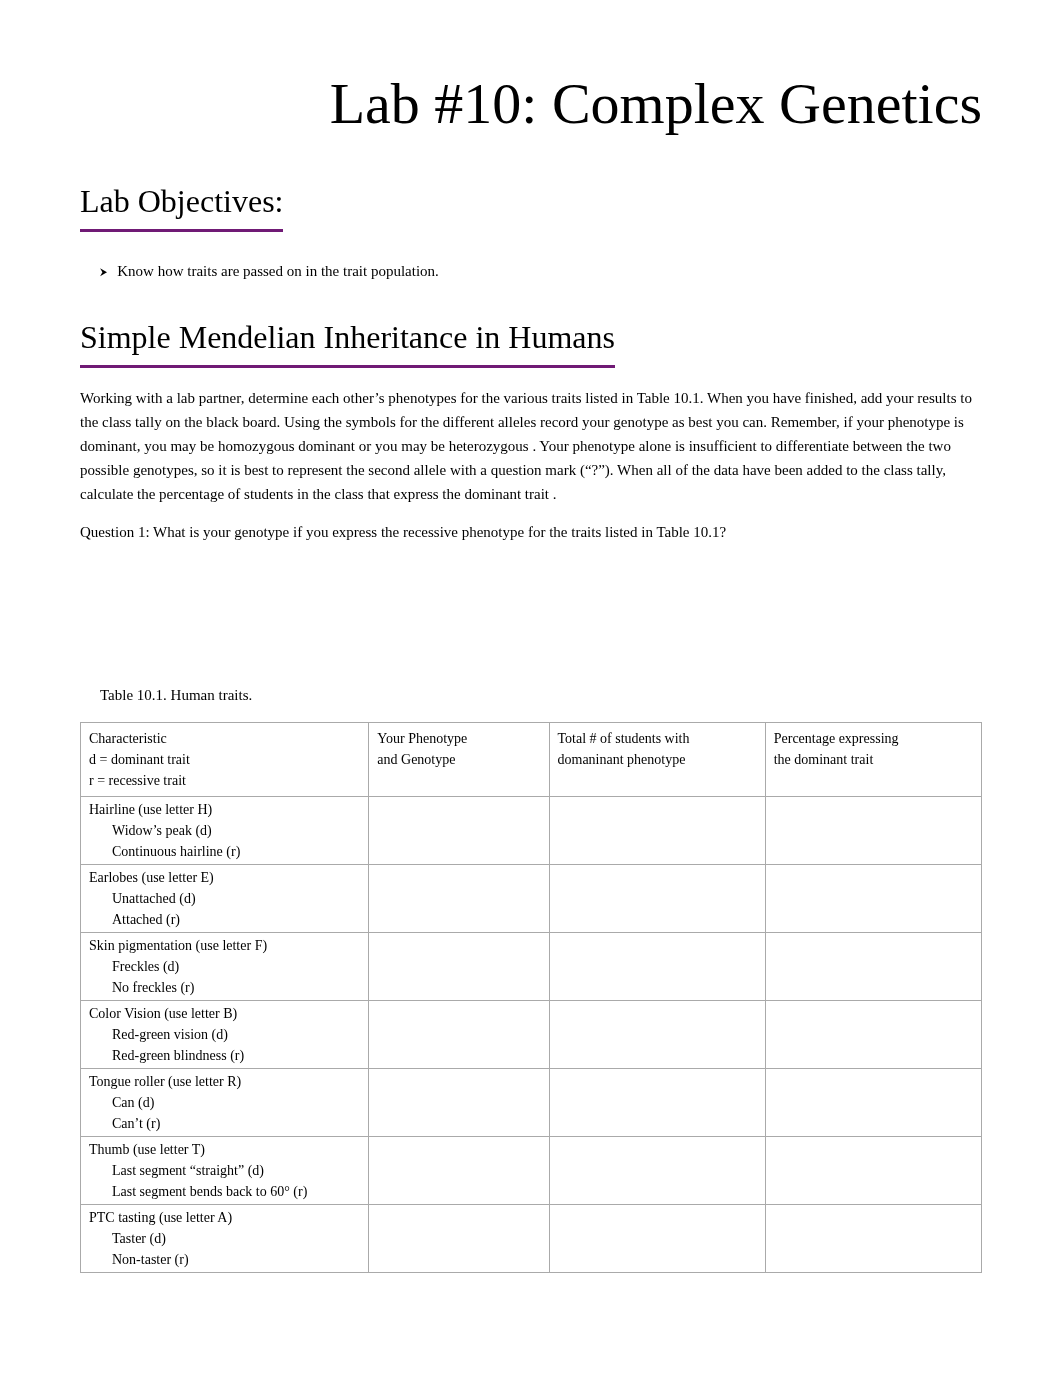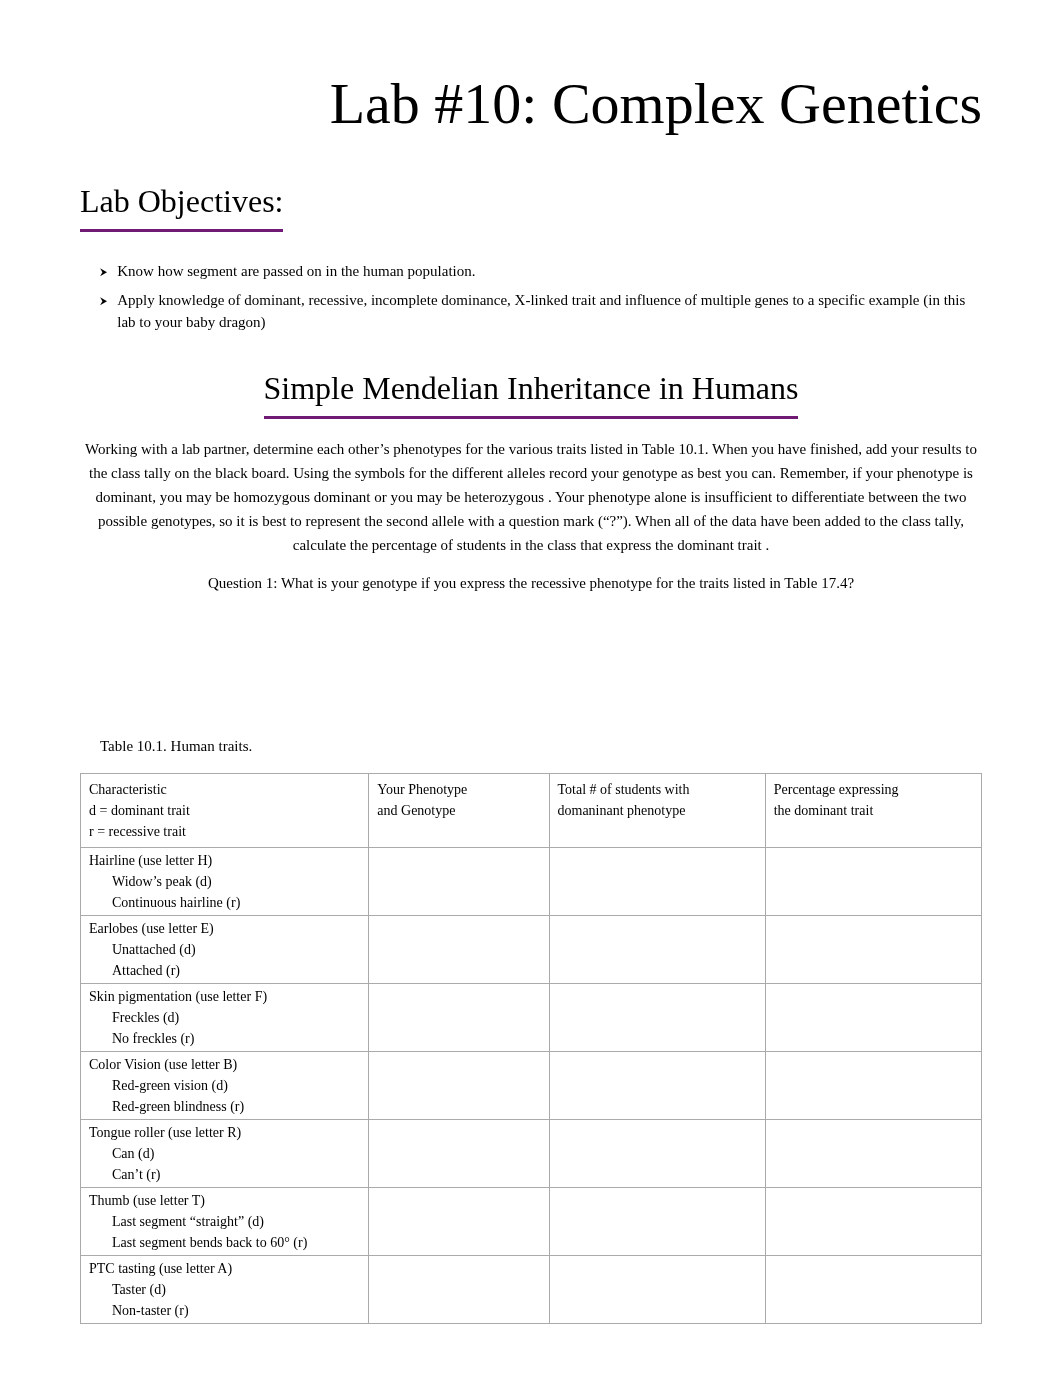--- a/index.html
+++ b/index.html
@@ -55,21 +55,20 @@
     .objectives-list li::before {
       content: '⮞';
       font-size: 10px;
       margin-right: 10px;
       margin-top: 4px;
       flex-shrink: 0;
     }
 
     .simple-mendelian-section {
       margin-bottom: 20px;
-      text-align: center;
     }
 
     .paragraph {
       margin-bottom: 14px;
       line-height: 1.6;
     }
 
     .question {
       margin-bottom: 20px;
       line-height: 1.6;
@@ -130,32 +129,29 @@
   </style>
 </head>
 <body>
 
 <h1 class="main-title">Lab #10: Complex Genetics</h1>
 
 <div class="objectives-section">
   <h2 class="section-heading">Lab Objectives:</h2>
   <ul class="objectives-list">
     <li>
-      <span>Know how segment are passed on in the human population.</span>
-    </li>
-    <li>
-      <span>Apply knowledge of dominant, recessive, incomplete dominance, X-linked trait and influence of multiple genes to a specific example (in this lab to  your baby dragon)</span>
+      <span>Know how traits are passed on in the trait population.</span>
     </li>
   </ul>
 </div>
 
 <div class="simple-mendelian-section">
   <h2 class="section-heading">Simple Mendelian Inheritance in Humans</h2>
   <p class="paragraph">Working with a lab partner, determine each other’s phenotypes for the various traits listed in Table  10.1.  When you have finished, add your results to the class tally on the black board.  Using the symbols for the different alleles record your genotype as best you can.  Remember, if your phenotype is dominant, you may be homozygous dominant   or you may be heterozygous .   Your phenotype alone is  insufficient to differentiate between the two possible genotypes, so it is best to represent the second allele with a question mark (“?”).  When all of the data have been added to the class tally, calculate the percentage of students in the class that express the dominant trait  .</p>
-  <p class="question">Question 1:   What is your genotype if you express the recessive phenotype for the traits listed in Table 17.4?</p>
+  <p class="question">Question 1:   What is your genotype if you express the recessive phenotype for the traits listed in Table 10.1?</p>
 </div>
 
 <div class="spacer"></div>
 
 <p class="table-caption">Table 10.1.  Human traits.</p>
 
 <table>
   <tbody>
       <tr class="header-row">
     <td class="col-characteristic">

